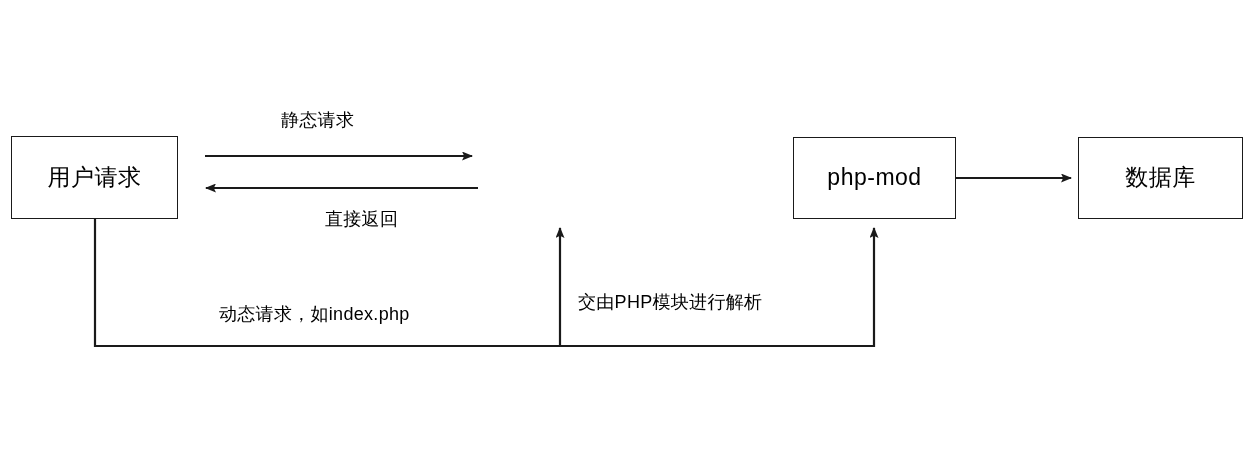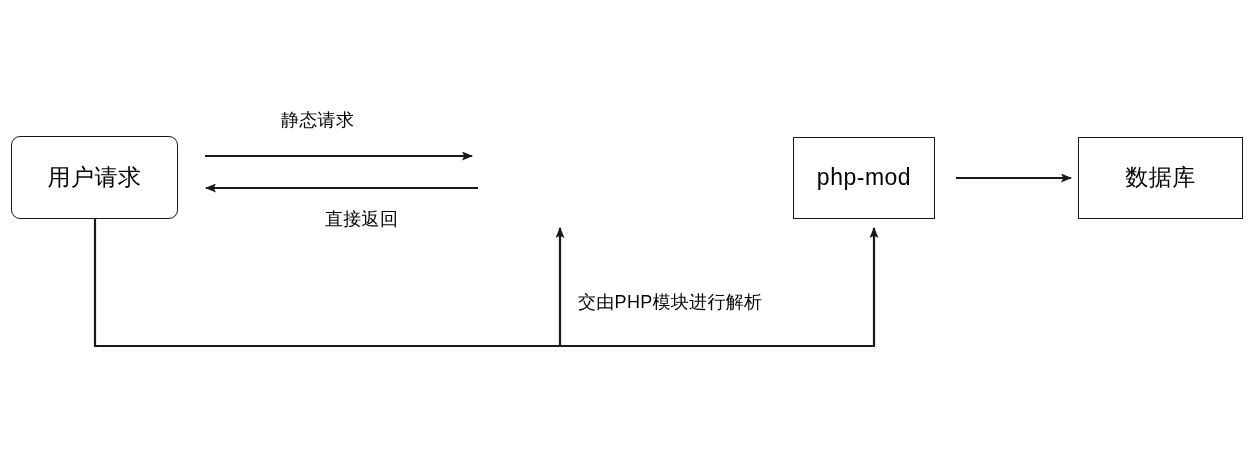--- a/index.html
+++ b/index.html
@@ -43,23 +43,23 @@
   }
   .edge-label {
     position: absolute;
     color: #000000;
     font-size: 18px;
     line-height: 1.15;
     white-space: nowrap;
     letter-spacing: 0.3px;
   }
   
-  #node-user     { left: 11px;   top: 136px; width: 167px; height: 83px; border-radius: 9px; }
+  #node-user     { left: 11px;   top: 136px; width: 167px; height: 83px; }
   #node-apache   { left: 479px;  top: 136px; width: 163px; height: 83px; }
-  #node-phpmod   { left: 793px;  top: 137px; width: 142px; height: 82px; }
+  #node-phpmod   { left: 793px;  top: 137px; width: 163px; height: 82px; }
   #node-database { left: 1078px; top: 137px; width: 165px; height: 82px; }
 
   
   #label-static-request  { left: 281px; top: 110px; }
   #label-direct-return   { left: 281px; top: 209px; margin-left: 44px; }
   #label-dynamic-request { left: 219px; top: 304px; }
   #label-php-parse       { left: 578px; top: 292px; }
 </style>
 </head>
 <body>
@@ -100,16 +100,17 @@
   </div>
 
   <div class="node-box" id="node-database">
     <span>数据库</span>
   </div>
 
   <div class="edge-label" id="label-static-request">静态请求</div>
 
   <div class="edge-label" id="label-direct-return">直接返回</div>
 
+  <div class="edge-label" id="label-dynamic-request">动态请求，如index.php</div>
 
   <div class="edge-label" id="label-php-parse">交由PHP模块进行解析</div>
 
 </div>
 
 </body></html>

